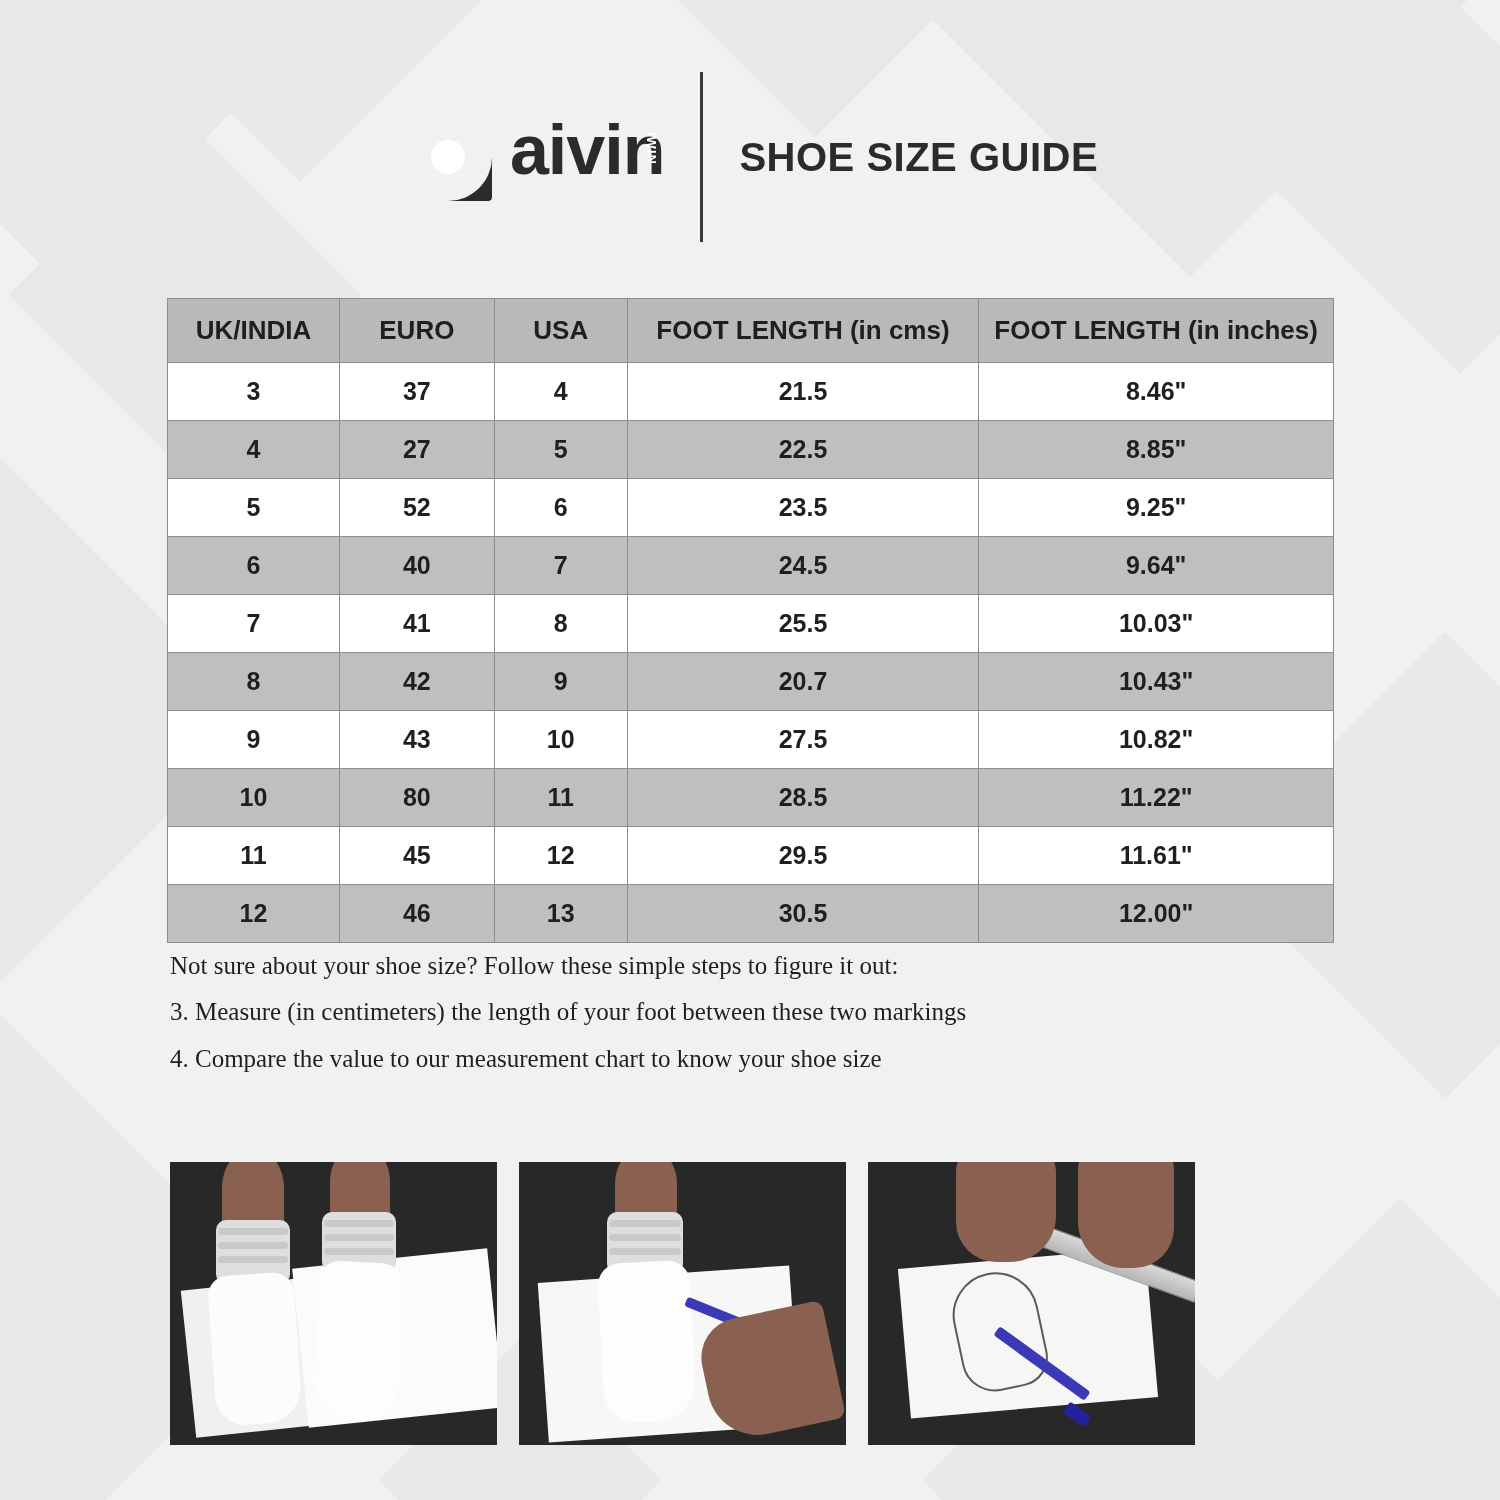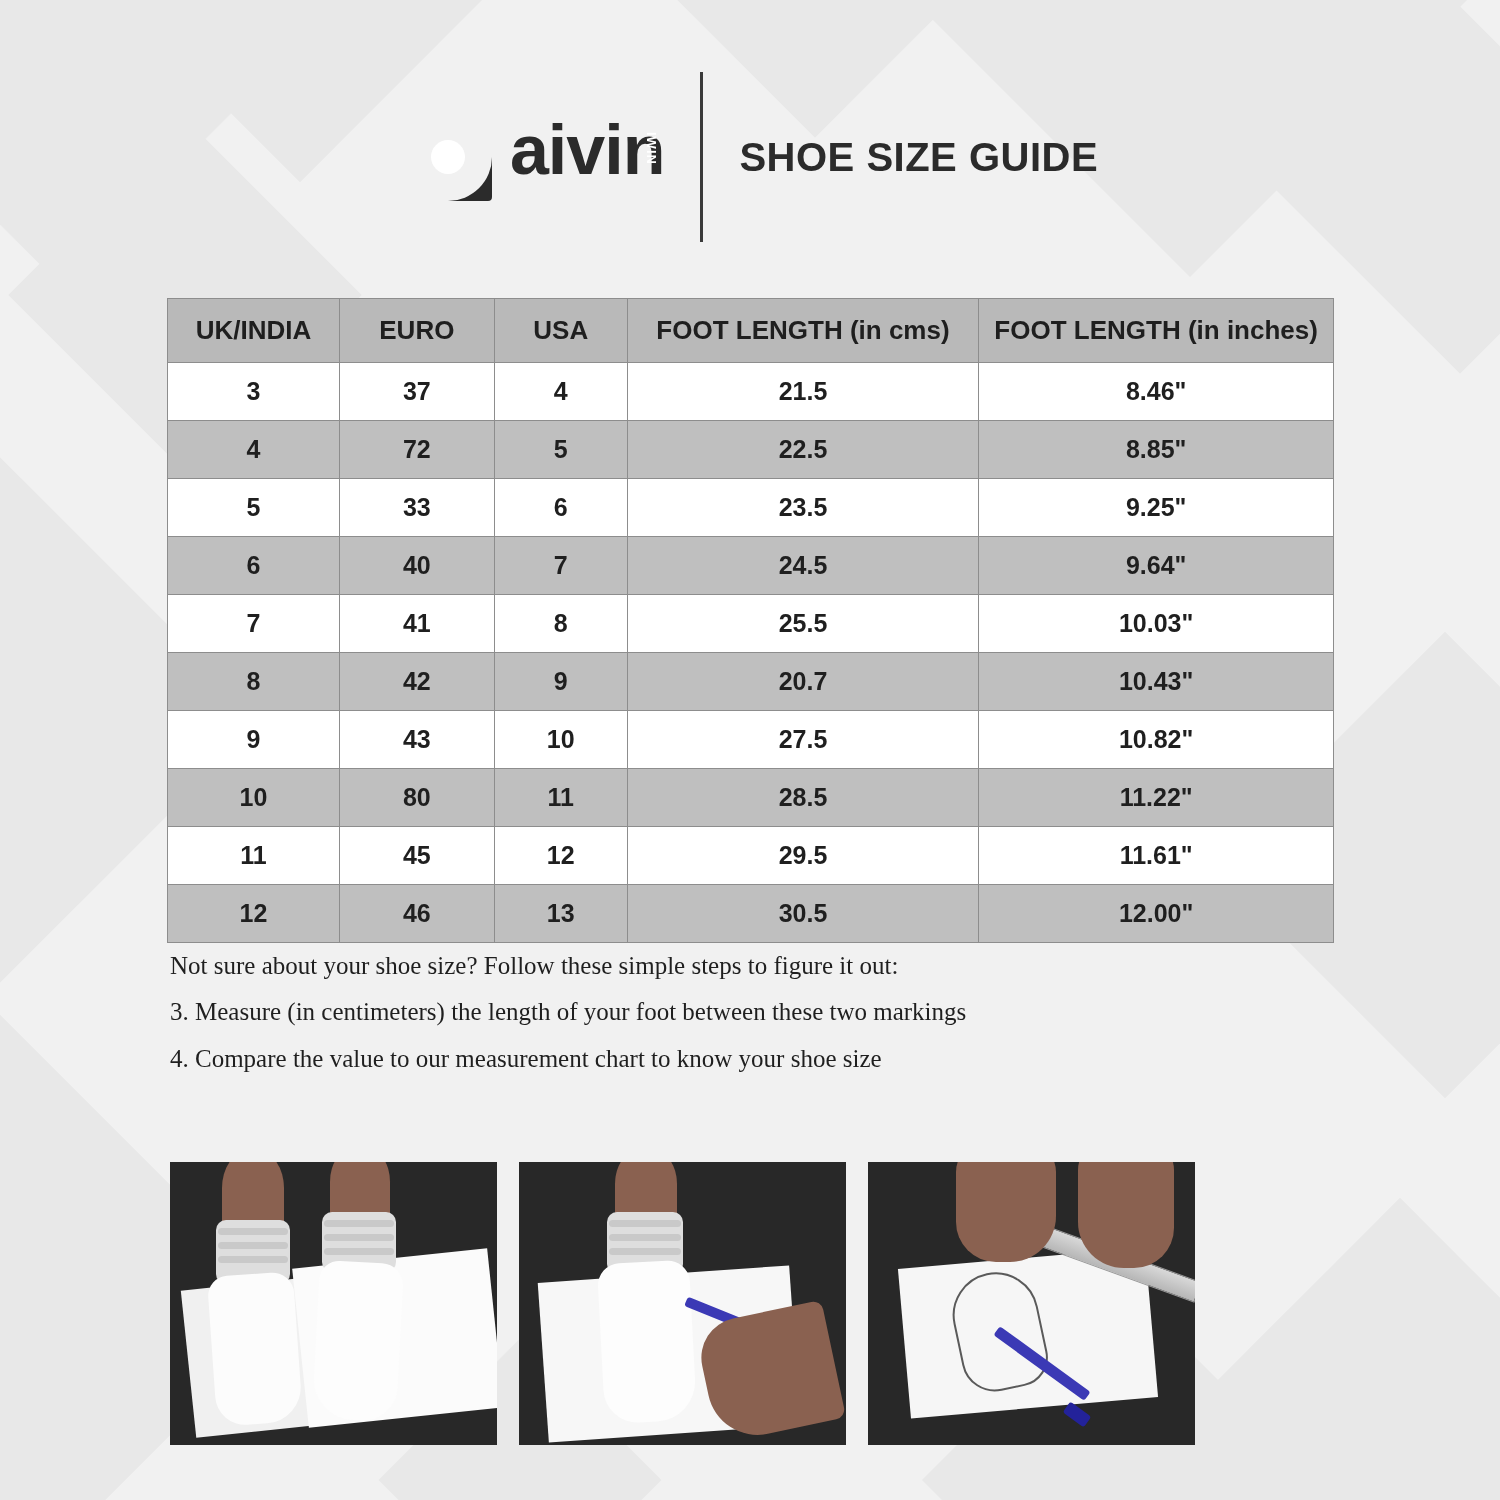--- a/index.html
+++ b/index.html
@@ -205,28 +205,28 @@
       <tbody>
         <tr class="odd">
           <td class="c0">3</td>
           <td class="c1">37</td>
           <td class="c2">4</td>
           <td class="c3">21.5</td>
           <td class="c4">8.46"</td>
         </tr>
         <tr class="even">
           <td class="c0">4</td>
-          <td class="c1">72</td>
+          <td class="c1">27</td>
           <td class="c2">5</td>
           <td class="c3">22.5</td>
           <td class="c4">8.85"</td>
         </tr>
         <tr class="odd">
           <td class="c0">5</td>
-          <td class="c1">33</td>
+          <td class="c1">52</td>
           <td class="c2">6</td>
           <td class="c3">23.5</td>
           <td class="c4">9.25"</td>
         </tr>
         <tr class="even">
           <td class="c0">6</td>
           <td class="c1">40</td>
           <td class="c2">7</td>
           <td class="c3">24.5</td>
           <td class="c4">9.64"</td>

